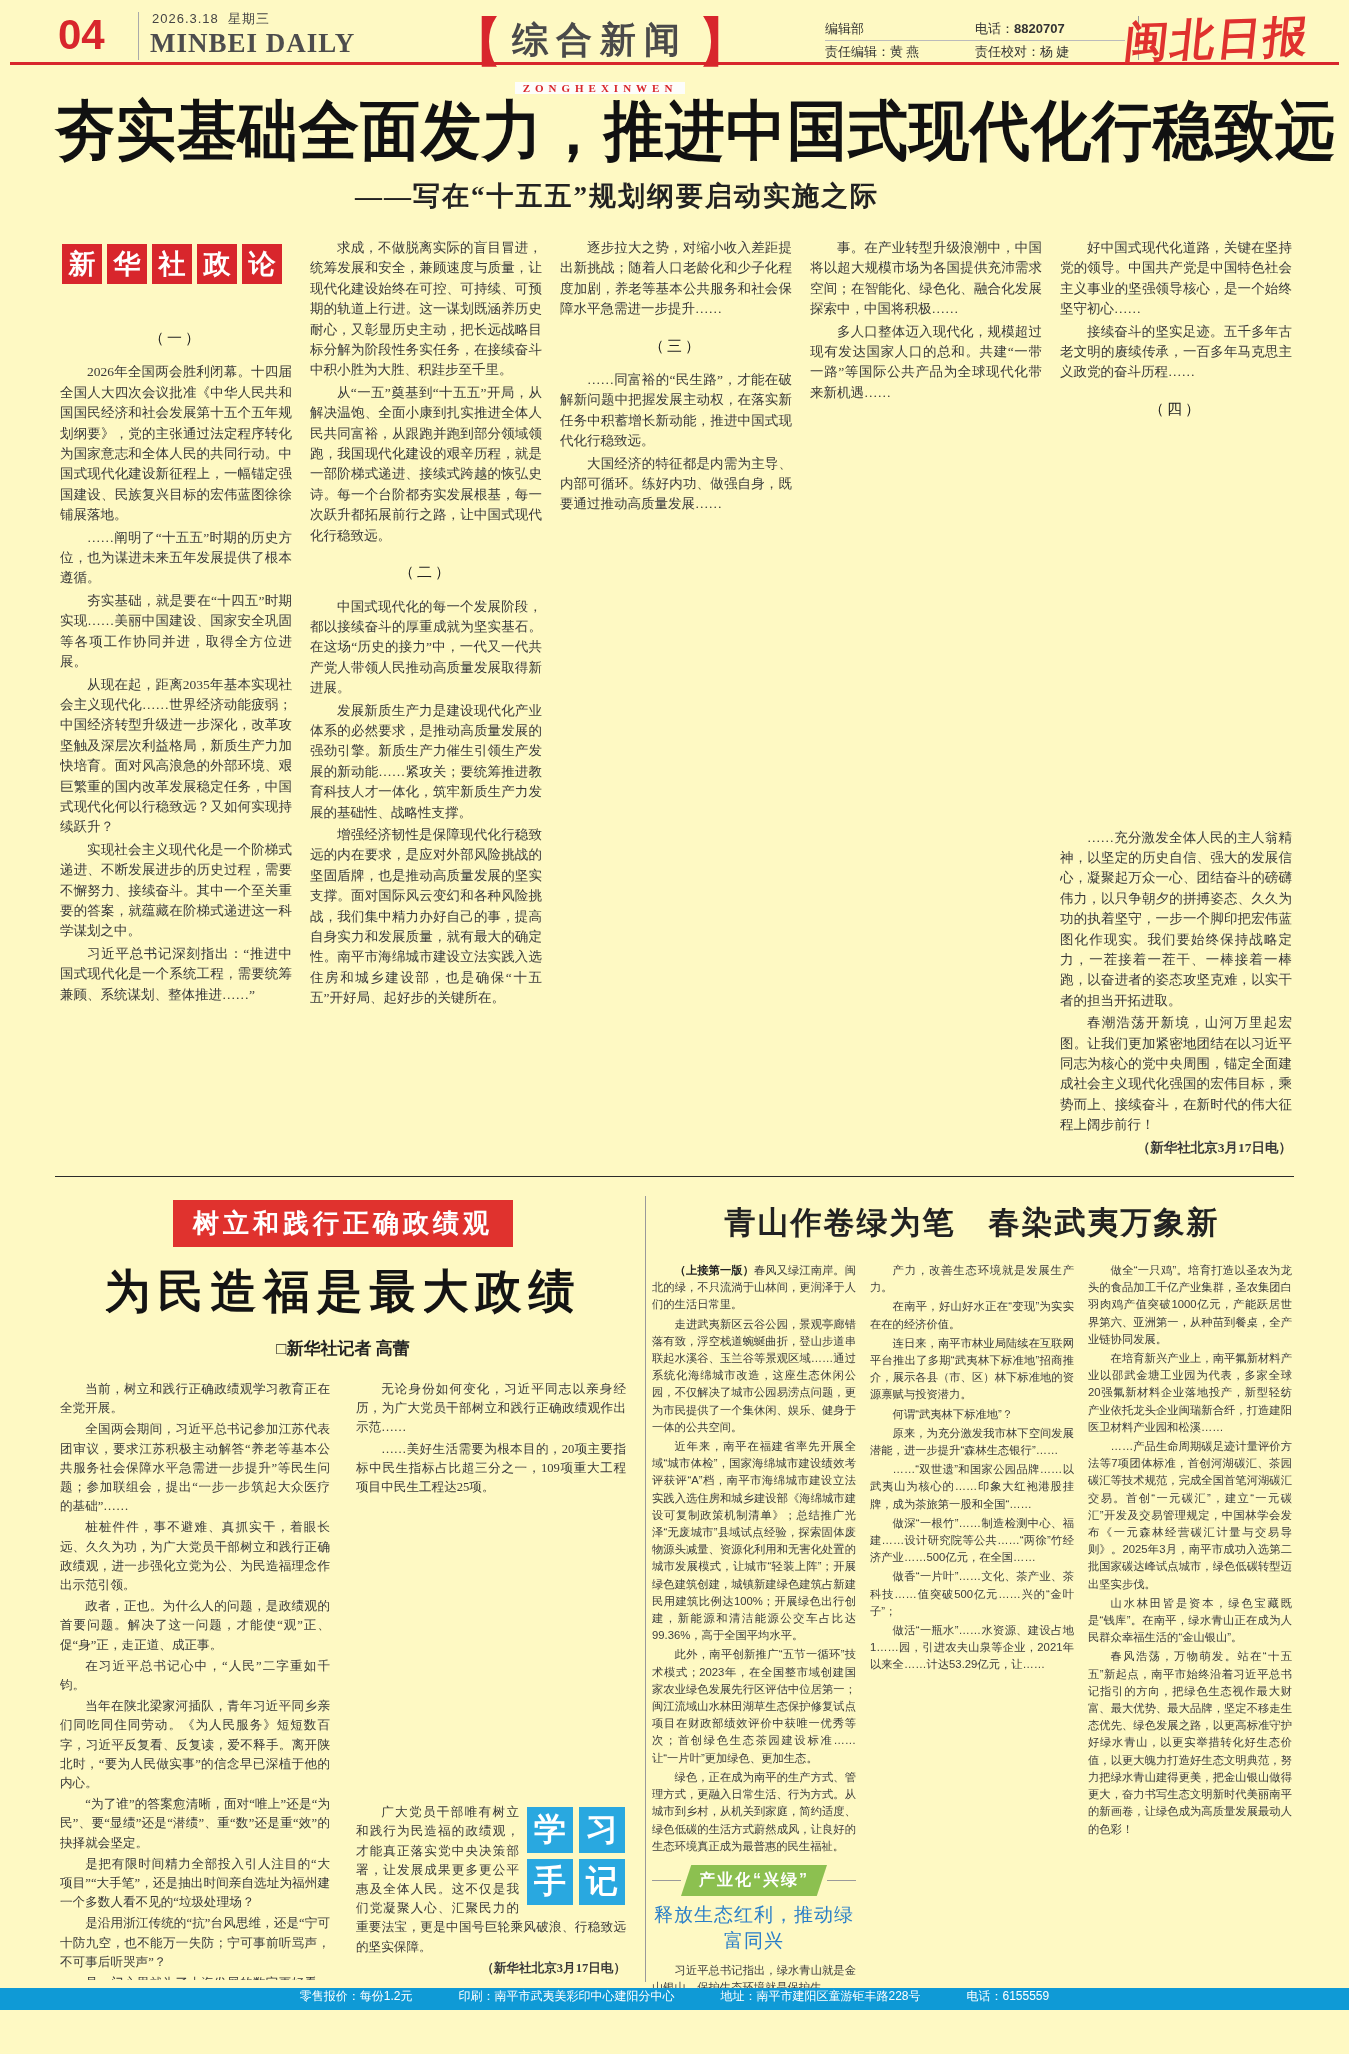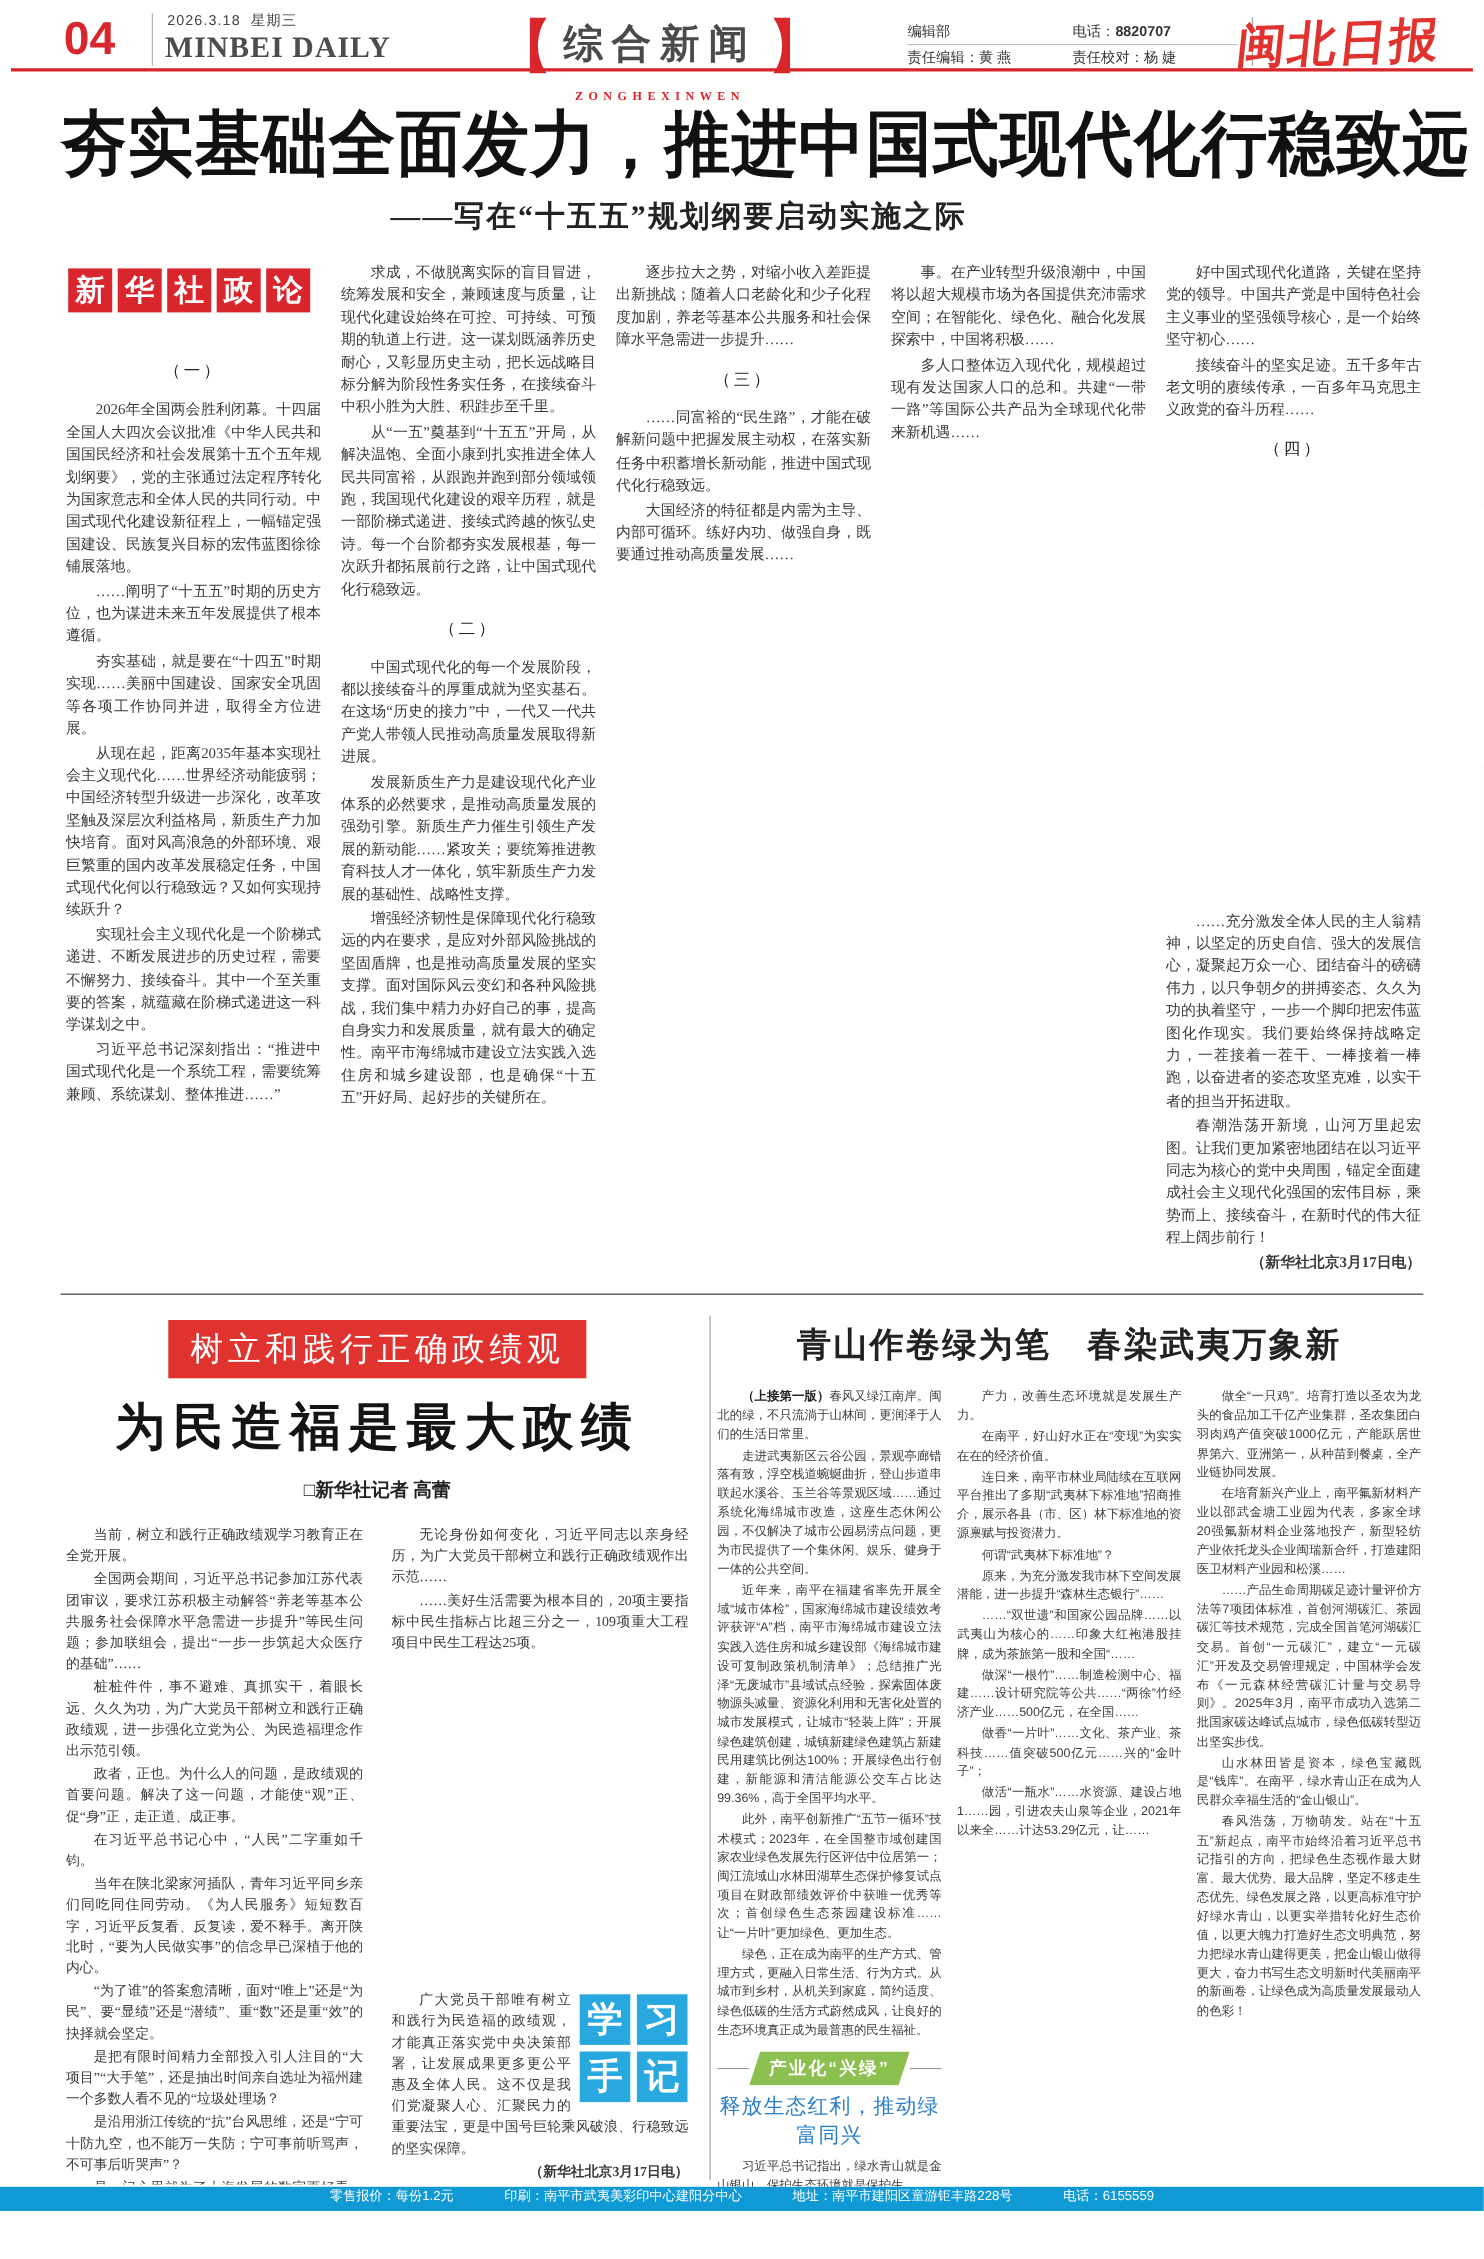--- a/index.html
+++ b/index.html
@@ -1,16 +1,16 @@
 <!DOCTYPE html>
 <html><head>
 <meta charset="utf-8">
 <style>
   html,body{margin:0;padding:0;background:#e8e8e4;}
-  #page{position:relative;width:1349px;height:2054px;background:#ffffff;margin:0 auto;overflow:hidden;
+  #page{position:relative;width:1349px;height:2054px;background:#fef9c3;margin:0 auto;overflow:hidden;
         font-family:"Liberation Serif","DejaVu Serif",serif;color:#3a3a3a;}
   .sans{font-family:"Liberation Sans","DejaVu Sans",sans-serif;}
 
   
   #header{position:absolute;left:10px;right:10px;top:6px;height:56px;border-bottom:3px solid #d8262c;}
   #pageno{position:absolute;left:48px;top:8px;font-size:42px;font-weight:900;color:#d8262c;
           font-family:"Liberation Sans","DejaVu Sans",sans-serif;line-height:1;}
   #pndiv{position:absolute;left:128px;top:6px;width:1px;height:48px;background:#aaa;}
   #dateline-top{position:absolute;left:142px;top:4px;font-size:13px;color:#444;letter-spacing:1px;}
   #masthead-en{position:absolute;left:140px;top:22px;font-size:27px;font-weight:bold;color:#4d4d4d;letter-spacing:1px;}
@@ -45,21 +45,21 @@
   #xinhua-tag .sq{width:40px;height:40px;background:#d8262c;color:#fff;font-size:27px;font-weight:bold;
                   display:flex;align-items:center;justify-content:center;font-family:"Liberation Sans",sans-serif;}
 
   
   #midrule{position:absolute;left:55px;right:55px;top:1176px;height:1px;background:#2b2b2b;}
   #vdiv-bottom{position:absolute;left:645px;top:1196px;width:1px;height:786px;background:#9a9a9a;}
 
   
   #left-art{position:absolute;left:60px;top:1192px;width:566px;height:792px;}
   #left-banner-wrap{text-align:center;margin-top:8px;}
-  #left-banner{display:inline-block;background:#e0322e;color:#fff;font-size:30px;font-weight:400;
+  #left-banner{display:inline-block;background:#e0322e;color:#fff;font-size:26px;font-weight:700;
                letter-spacing:4px;padding:6px 20px;font-family:"Liberation Sans",sans-serif;}
   #left-headline{text-align:center;font-size:46px;font-weight:900;color:#141414;letter-spacing:7px;margin-top:14px;
                  font-family:"Liberation Sans",sans-serif;}
   #left-byline{text-align:center;font-size:17px;color:#222;margin-top:14px;font-weight:bold;}
   #left-cols{display:flex;gap:26px;margin-top:20px;height:600px;}
   .left-col{width:270px;height:600px;overflow:hidden;display:flex;flex-direction:column;}
   .left-col .it{font-size:12.6px;line-height:19.2px;}
   #notebox{float:right;width:99px;margin:4px 0 4px 8px;display:grid;grid-template-columns:46px 46px;gap:6px;}
   #notebox .sq{width:46px;height:46px;background:#29a8e0;color:#fff;font-size:32px;font-weight:bold;
                display:flex;align-items:center;justify-content:center;font-family:"Liberation Sans",sans-serif;}

